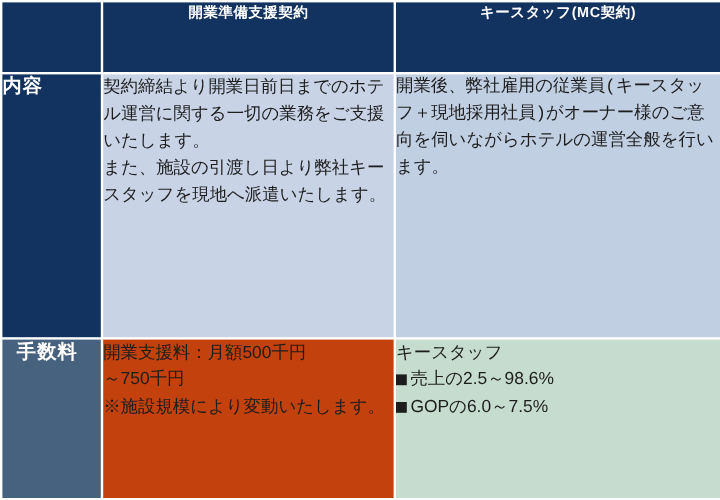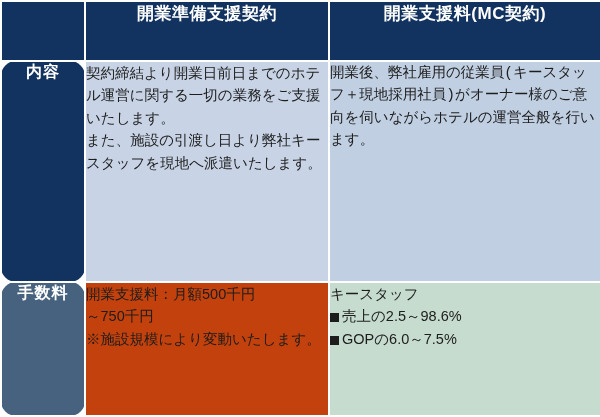--- a/index.html
+++ b/index.html
@@ -37,40 +37,39 @@
 
   
   .hdr-corner {
     background: #12325f;
   }
   .hdr-cell {
     background: #12325f;
     color: #ffffff;
     text-align: center;
     vertical-align: middle;
-    font-size: 17px;
+    font-size: 12px;
     font-weight: bold;
     letter-spacing: 0.5px;
     height: 58px;
     padding: 0 6px;
   }
   
   .row-label {
     color: #ffffff;
     font-size: 16px;
     font-weight: bold;
-    text-align: center;
+    text-align: left;
     vertical-align: middle;
     letter-spacing: 1px;
     padding: 0 2px;
-    border-radius: 15px;
   }
   .row-label.navy { background: #12325f; }
   .row-label.steel { background: #35516f; }
-  .row-label.slate { background: #46627e; }
+  .row-label.slate { background: #46627e; padding-left: 12px; }
 
   
   .cell {
     font-size: 14.5px;
     line-height: 1.55;
     color: #1d1d1d;
     padding: 9px 8px 9px 10px;
     text-align: left;
     margin-top: 48px;
   }
@@ -103,21 +102,21 @@
   <table class="comparison">
     <colgroup>
       <col class="col-label">
       <col class="col-a">
       <col class="col-b">
     </colgroup>
     <tbody>
       <tr>
         <td class="hdr-corner"></td>
         <td class="hdr-cell">開業準備支援契約</td>
-        <td class="hdr-cell">開業支援料(MC契約)</td>
+        <td class="hdr-cell">キースタッフ(MC契約)</td>
       </tr>
 
       <tr>
         <td class="row-label navy">内容</td>
         <td class="cell lightblue-a">
           <p class="tight" style="white-space: pre-wrap;">契約締結より開業日前日までのホテル運営に関する一切の業務をご支援いたします。
 また、施設の引渡し日より弊社キースタッフを現地へ派遣いたします。</p>
         </td>
         <td class="cell lightblue-b">
           <p class="tight" style="white-space: pre-wrap;">開業後、弊社雇用の従業員(キースタッフ＋現地採用社員)がオーナー様のご意向を伺いながらホテルの運営全般を行います。</p>

